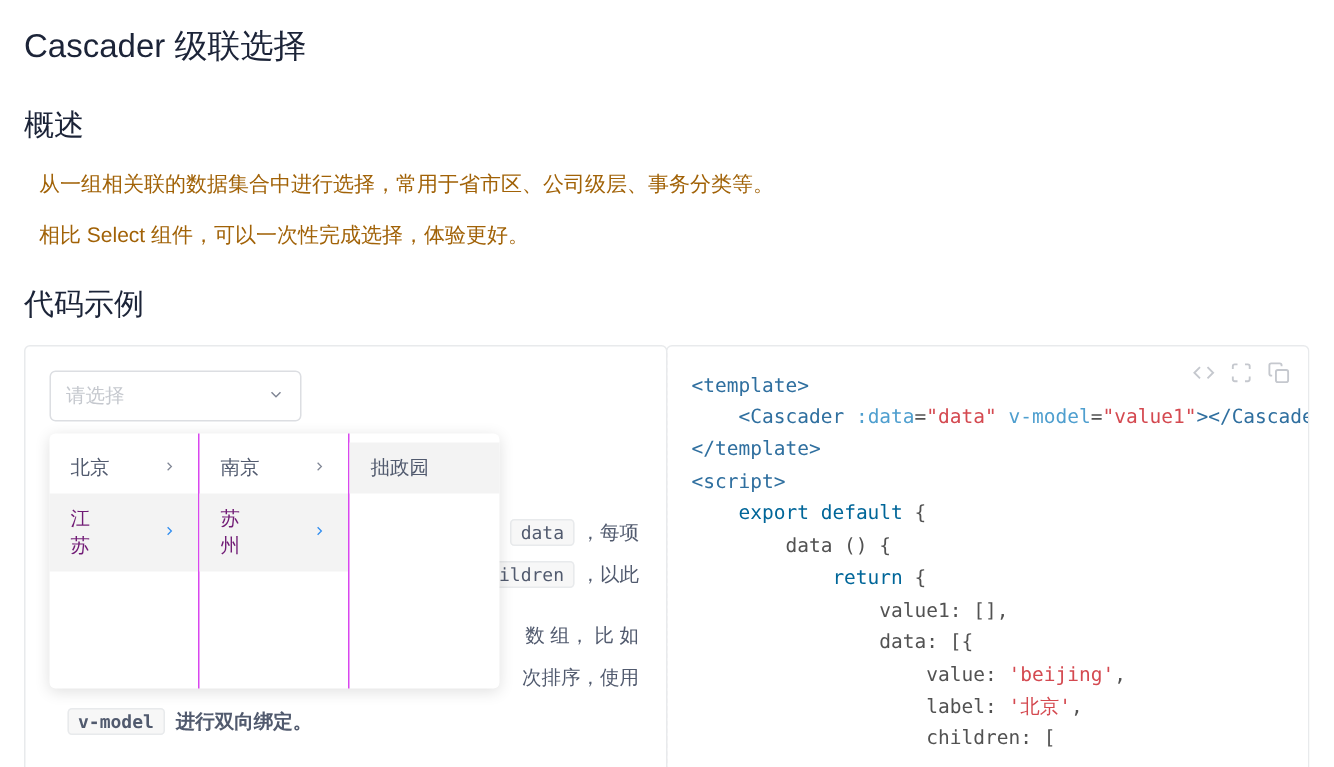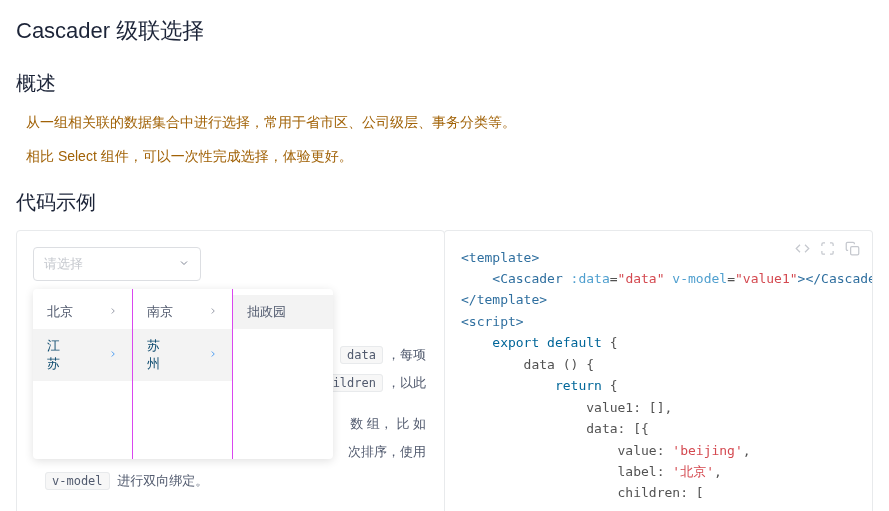--- a/index.html
+++ b/index.html
@@ -62,21 +62,21 @@
 .panel ul:last-child { border-right: none; }
 .panel li {
   padding: 8px 14px;
   display: flex;
   justify-content: space-between;
   align-items: center;
   font-size: 13px;
   color: #515a6e;
   cursor: pointer;
 }
-.panel li.active { color: #0c4a6e; background: #f3f3f3; gap: 38px; }
+.panel li.active { color: #701a75; background: #f3f3f3; gap: 38px; }
 .panel li.hover { background: #f3f3f3; }
 
 
 .desc-block {
   margin-top: 60px;
   font-size: 13px;
   line-height: 2.2;
   color: #515a6e;
 }
 .code-chip {
@@ -179,21 +179,21 @@
       </div>
       <div style="text-align:right; padding-right:2px;">
         <span class="code-chip">ildren</span><span>，以此</span>
       </div>
       <div style="text-align:right; padding-right:2px; margin-top:12px;">
         <span>数 组， 比 如</span>
       </div>
       <div style="text-align:right; padding-right:2px;">
         <span>次排序，使用</span>
       </div>
-      <div style="padding-left:8px;">
+      <div style="padding-left:8px;font-weight:bold;">
         <span class="code-chip">v-model</span> <span>进行双向绑定。</span>
       </div>
     </div>
   </div>
 
   <div class="card code-card">
     <div class="code-toolbar">
       <span><svg width="15" height="15" viewBox="0 0 24 24" fill="none" stroke="currentColor" stroke-width="2">
             <polyline points="16 18 22 12 16 6"></polyline>
             <polyline points="8 6 2 12 8 18"></polyline>

